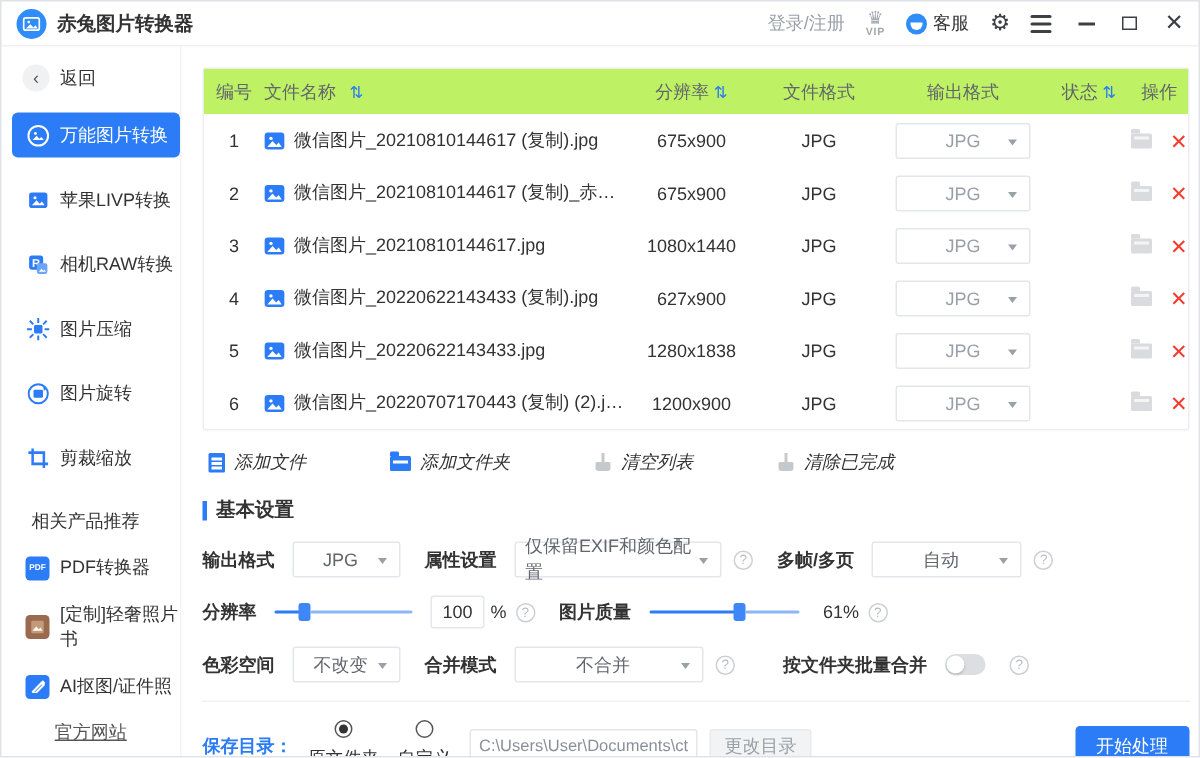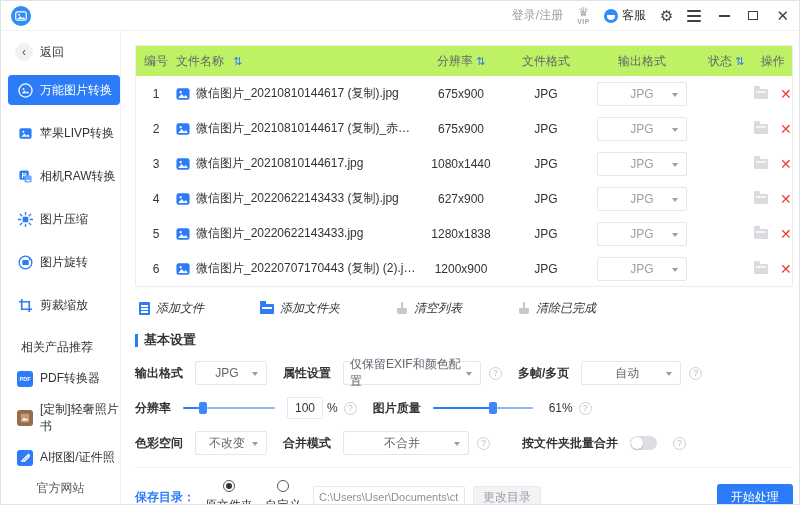--- a/index.html
+++ b/index.html
@@ -36,21 +36,21 @@
   .back-circle { width:18px; height:18px; border-radius:50%; background:#f0f1f3; color:#555; font-size:12px; display:flex; align-items:center; justify-content:center; line-height:1; }
   .back-label { font-size:12px; color:#333; }
   .side-item { width:112px; height:30px; margin:0 0 13px 7px; border-radius:4px; display:flex; align-items:center; gap:7px; padding-left:9px; font-size:12px; color:#333; cursor:pointer; }
   .side-item.active { background:#2b7cf6; color:#fff; }
   .side-icon { width:16px; height:16px; display:flex; align-items:center; justify-content:center; flex-shrink:0; }
   .side-label { white-space:nowrap; }
   .reco { margin-top:auto; }
   .reco-title { font-size:12px; color:#333; margin:0 0 14px 20px; }
   .reco-item { display:flex; align-items:center; gap:7px; margin:0 0 14px 16px; font-size:12px; color:#333; cursor:pointer; }
   .reco-icon { width:16px; height:16px; border-radius:3px; display:flex; align-items:center; justify-content:center; color:#fff; font-weight:bold; flex-shrink:0; }
-  .site-link { text-align:center; font-size:12px; color:#555; cursor:pointer; margin-top:2px; }
+  .site-link { text-align:center; font-size:12px; color:#555; cursor:pointer; margin-top:2px;text-decoration:underline; }
 
   
   .table { border:1px solid #ebedf0; border-radius:2px; }
   .t-head { display:flex; align-items:center; height:30px; background:#bef264; font-size:12px; color:#61666d; }
   .t-row { display:flex; align-items:center; height:35px; font-size:12px; color:#333; }
   .col-idx { width:40px; text-align:center; }
   .col-name { width:240px; display:flex; align-items:center; gap:6px; overflow:hidden; white-space:nowrap; }
   .col-res { width:90px; text-align:center; }
   .col-fmt { width:80px; text-align:center; }
   .col-out { width:112px; display:flex; justify-content:center; }
@@ -115,20 +115,21 @@
 <div class="window">
 
   <div class="titlebar">
     <div class="logo">
       <svg width="12" height="12" viewBox="0 0 16 16">
           <rect x="1" y="2.5" width="14" height="11" rx="2" fill="none" stroke="#fff" stroke-width="1.6"></rect>
           <circle cx="5.5" cy="6.3" r="1.2" fill="#fff"></circle>
           <path d="M3 12 L7 8.2 L9.7 11 L11.6 9.2 L13.6 12 Z" fill="#fff"></path>
         </svg>
     </div>
+    <span class="app-title">赤兔图片转换器</span>
     <div class="tb-right">
       <span class="login">登录/注册</span>
       <div class="vipbox">
         <span class="vip-crown">♛</span>
         <span class="vip-text">VIP</span>
       </div>
       <div class="service">
         <span class="service-dot"></span>
         <span>客服</span>
       </div>

